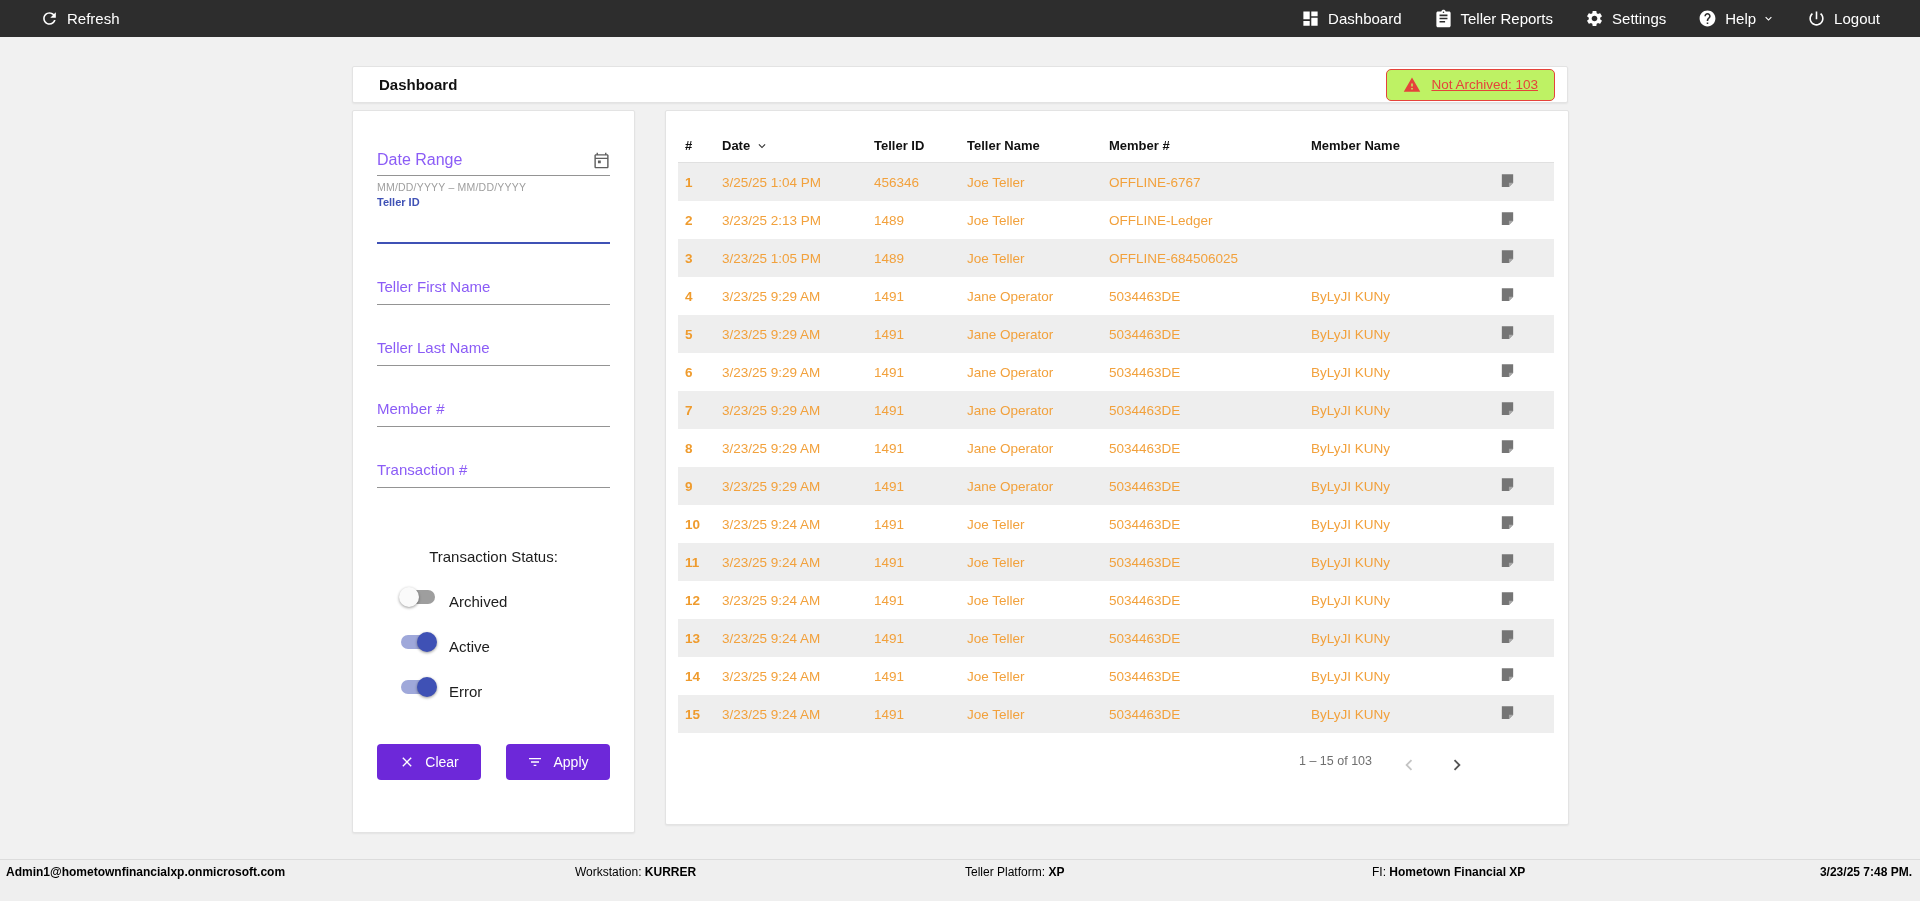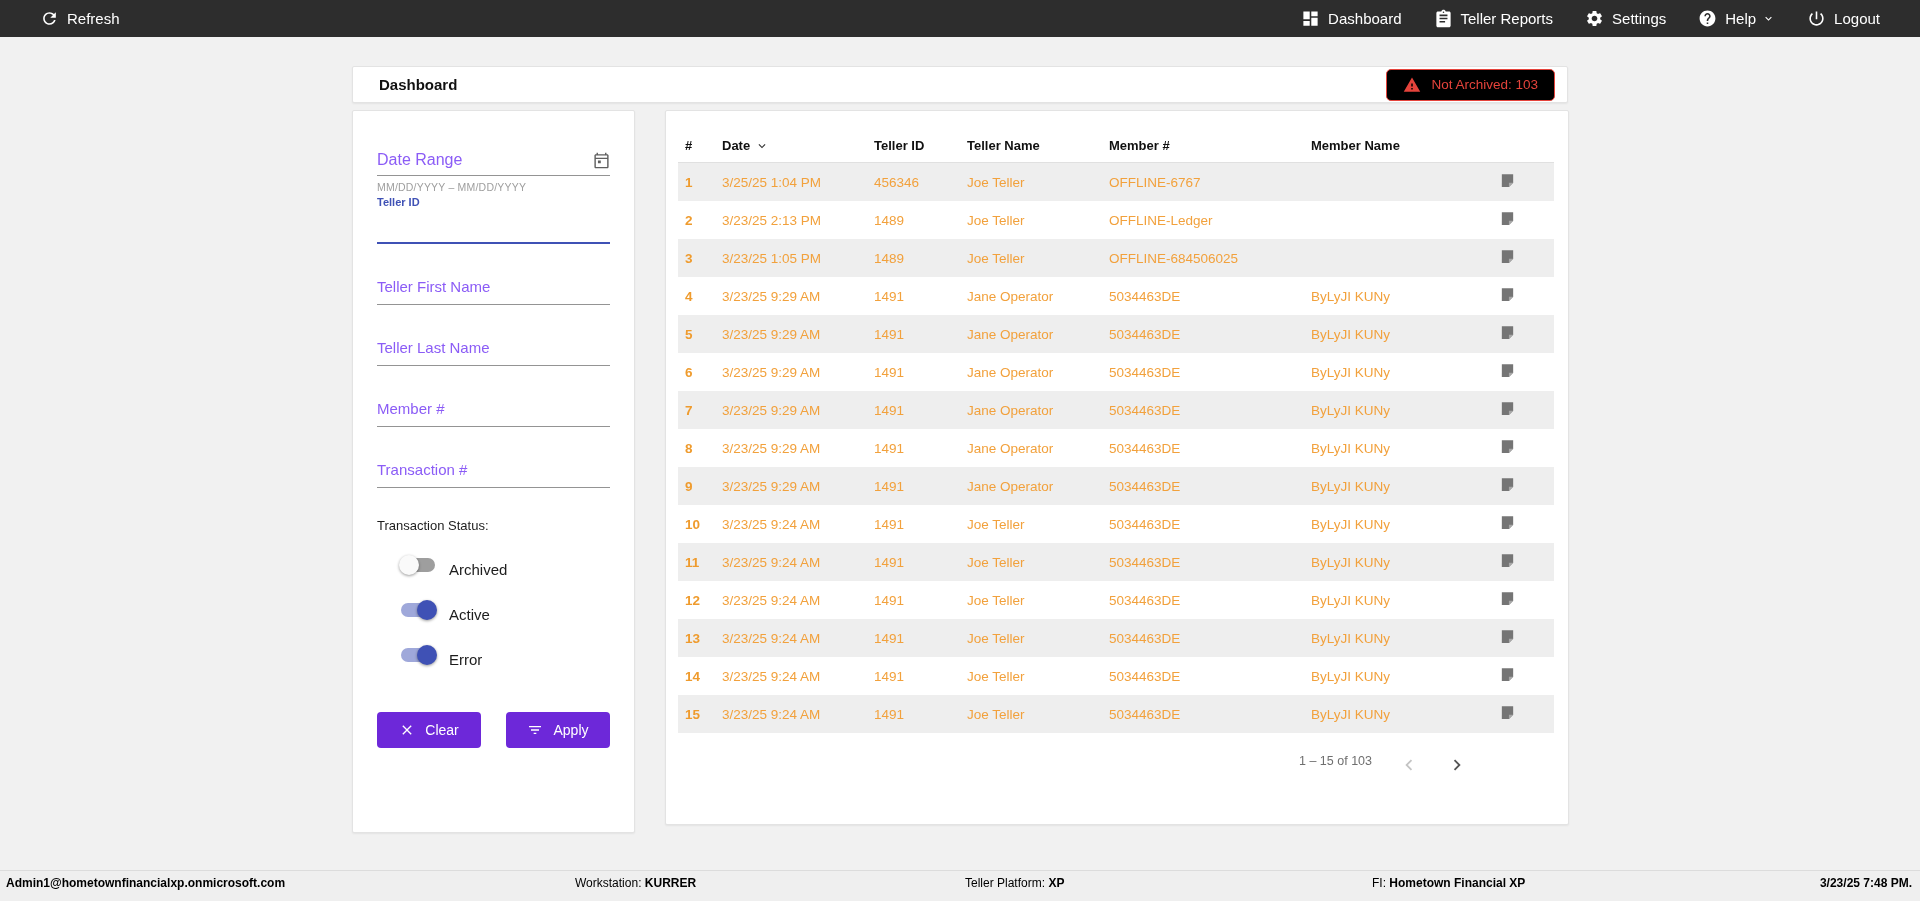--- a/index.html
+++ b/index.html
@@ -16,36 +16,36 @@
   .nav-item svg { width:19px; height:19px; fill:#fff; }
   .chev { width:13px !important; height:13px !important; margin-left:-2px; }
 
   
   .card { position:absolute; background:#fff; border:1px solid #e3e3e3;
     border-radius:2px; box-shadow:0 1px 2px rgba(0,0,0,.06); }
   .header-card { left:352px; top:66px; width:1216px; height:37px;
     display:flex; align-items:center; justify-content:space-between; padding:0 12px 0 26px; }
   .page-title { font-size:15px; font-weight:bold; color:#111; }
   .alert-badge { display:flex; align-items:center; gap:10px; border:1px solid #e5433b;
-    border-radius:5px; padding:6px 16px; color:#e5433b; font-size:13.5px; background:#000000; }
+    border-radius:5px; padding:6px 16px; color:#e5433b; font-size:13.5px; background:#bef264;text-decoration:underline; }
   .alert-badge svg { width:18px; height:18px; fill:#e5433b; }
 
   
   .filter-card { left:352px; top:110px; width:283px; height:723px; padding:40px 24px 0 24px; }
   .field-label { color:#8b5cf6; font-size:16px; }
   .date-row { display:flex; align-items:center; justify-content:space-between; }
   .date-row svg { width:17px; height:17px; fill:#5f5f5f; }
   .underline { border-bottom:1px solid #949494; padding-bottom:6px; }
   .helper { font-size:10.5px; color:#9e9e9e; margin-top:5px; letter-spacing:.2px; }
   .focus-label { font-size:11px; color:#3f51b5; font-weight:bold; margin-top:3px; }
   .focus-input { height:36px; border-bottom:2px solid #3f51b5; }
   .plain-field { margin-top:34px; }
   .plain-field .field-label { font-size:15px; }
   .plain-field .line { border-bottom:1px solid #949494; margin-top:9px; }
-  .status-title { margin-top:30px; font-size:13px; color:#1d1d1d; }
+  .status-title { margin-top:60px; font-size:15px; color:#1d1d1d;text-align:center; }
   .toggle-row { display:flex; align-items:center; gap:14px; margin-top:19px; margin-left:24px; }
   .toggle-label { font-size:15px; color:#1d1d1d;margin-top:9px; }
   .switch { position:relative; width:34px; height:14px; border-radius:7px; flex:0 0 auto; }
   .switch .thumb { position:absolute; top:-3px; width:20px; height:20px; border-radius:50%;
     box-shadow:0 1px 3px rgba(0,0,0,.4); }
   .switch.off { background:#9e9e9e; }
   .switch.off .thumb { left:-2px; background:#fafafa; }
   .switch.on { background:#9fa8da; }
   .switch.on .thumb { right:-2px; background:#3f51b5; }
   .btn-row { display:flex; justify-content:space-between; margin-top:44px; padding:0 0 0 0; }
@@ -66,21 +66,21 @@
   .trow .rownum { font-weight:bold; color:#ef9b2d; }
   .note-icon { width:17px; height:17px; margin-left:10px; }
   .pagination { position:absolute; right:100px; bottom:48px; display:flex;
     align-items:flex-start; gap:26px; font-size:12.5px; color:#6f6f6f; }
   .pg-arrow { width:22px; height:22px; cursor:pointer; }
   .pg-arrow.disabled { cursor:default; }
   .pg-arrow.disabled svg { fill:#c4c4c4; }
   .pg-arrow svg { width:22px; height:22px; fill:#545454; }
 
   
-  .footer { position:absolute; left:0; bottom:0; width:1920px; height:31px;
+  .footer { position:absolute; left:0; bottom:0; width:1920px; height:42px;
     background:#efefef; border-top:1px solid #dcdcdc; font-size:12px; color:#000;text-align:right; }
   .footer .item { position:absolute; top:5px; white-space:nowrap; }
   .f-user { left:6px; font-weight:bold; }
   .f-ws { left:575px; }
   .f-tp { left:965px; }
   .f-fi { left:1372px; }
   .f-dt { right:8px; font-weight:bold; }
   .footer b { font-weight:bold; }
 </style>
 </head>

